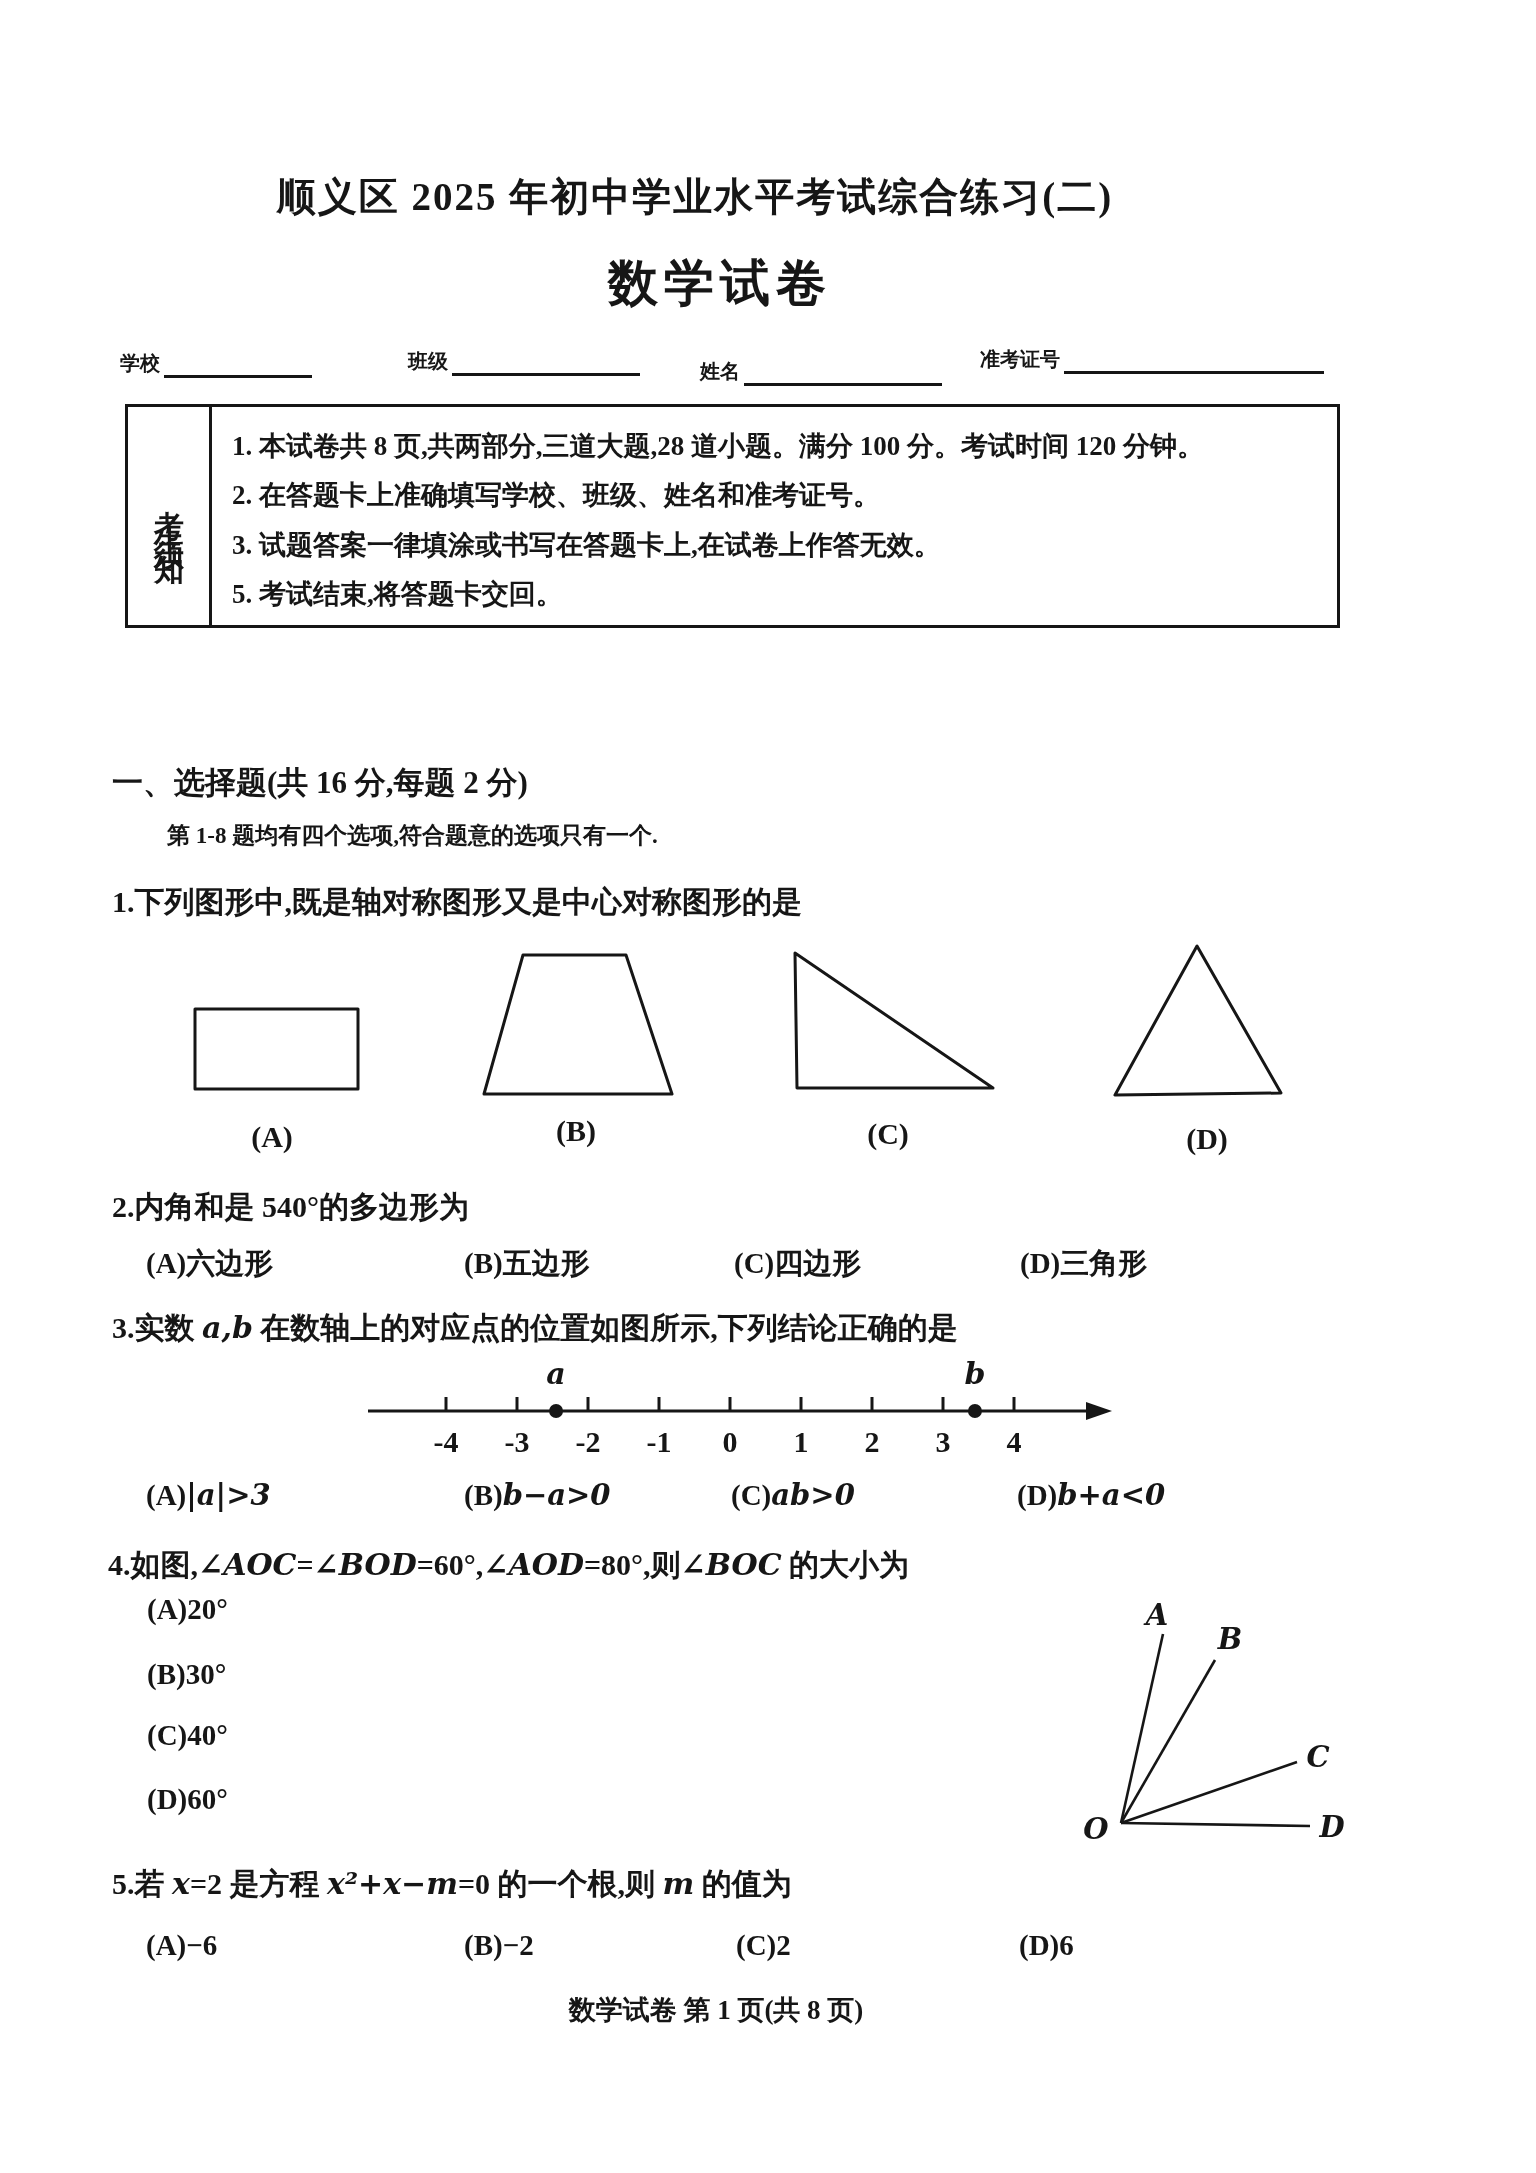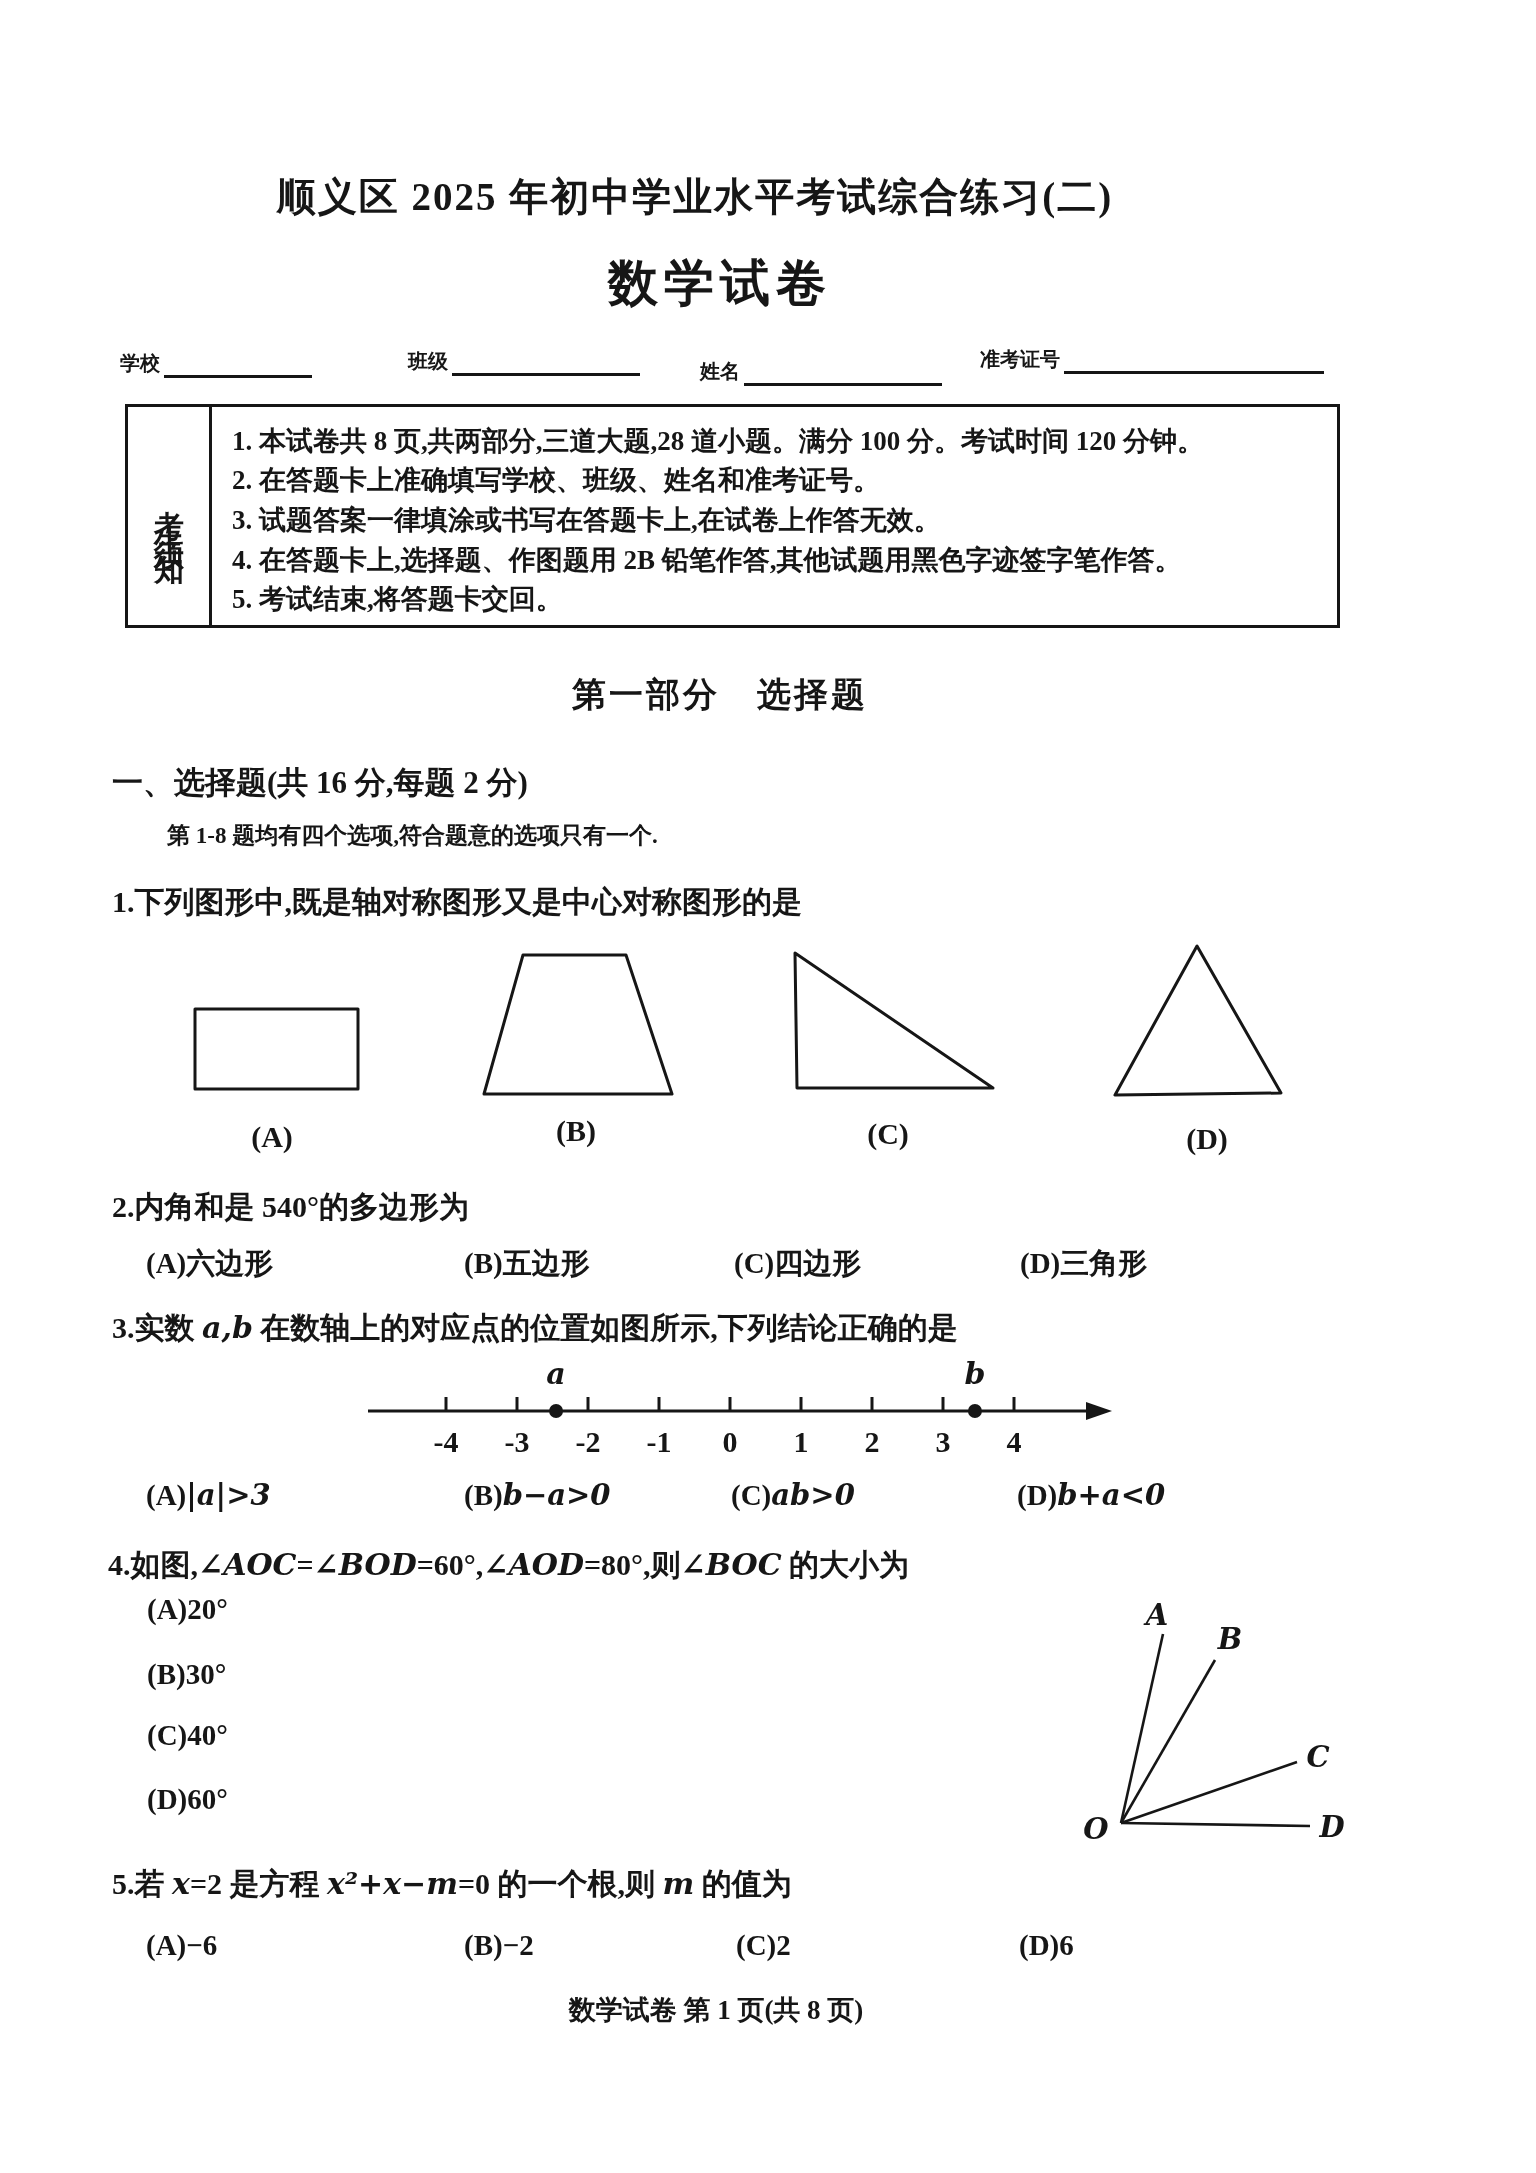--- a/index.html
+++ b/index.html
@@ -66,26 +66,24 @@
   </div>
 
   <div class="notice">
     <div class="notice-side">
       <span>考生须知</span>
     </div>
     <div class="notice-items">
       <div class="notice-item">1. 本试卷共 8 页,共两部分,三道大题,28 道小题。满分 100 分。考试时间 120 分钟。</div>
       <div class="notice-item">2. 在答题卡上准确填写学校、班级、姓名和准考证号。</div>
       <div class="notice-item">3. 试题答案一律填涂或书写在答题卡上,在试卷上作答无效。</div>
-      <div class="notice-item">4. 在答题卡上,选择题、作图题用 2B 铅笔作答,其他试题用黑色字迹签字笔作答。</div>
       <div class="notice-item">5. 考试结束,将答题卡交回。</div>
     </div>
   </div>
 
-  <div class="center-block part-title">第一部分　选择题</div>
   <div class="abs subsection">一、选择题(共 16 分,每题 2 分)</div>
   <div class="abs instruction">第 1-8 题均有四个选项,符合题意的选项只有一个.</div>
 
   <div class="abs q-text" style="left:112px; top:870px;">1.下列图形中,既是轴对称图形又是中心对称图形的是</div>
 
   <svg style="left:180px; top:925px;" width="1120" height="170" viewBox="0 0 1120 170">
     <polygon points="15,72 178,72 178,152 15,152" fill="none" stroke="#161616" stroke-width="3" stroke-linejoin="round"></polygon>
     <polygon points="343,18 446,18 492,157 304,157" fill="none" stroke="#161616" stroke-width="3" stroke-linejoin="round"></polygon>
     <polygon points="615,16 617,151 813,151" fill="none" stroke="#161616" stroke-width="3" stroke-linejoin="round"></polygon>
     <polygon points="1017,9 935,158 1101,156" fill="none" stroke="#161616" stroke-width="3" stroke-linejoin="round"></polygon>

